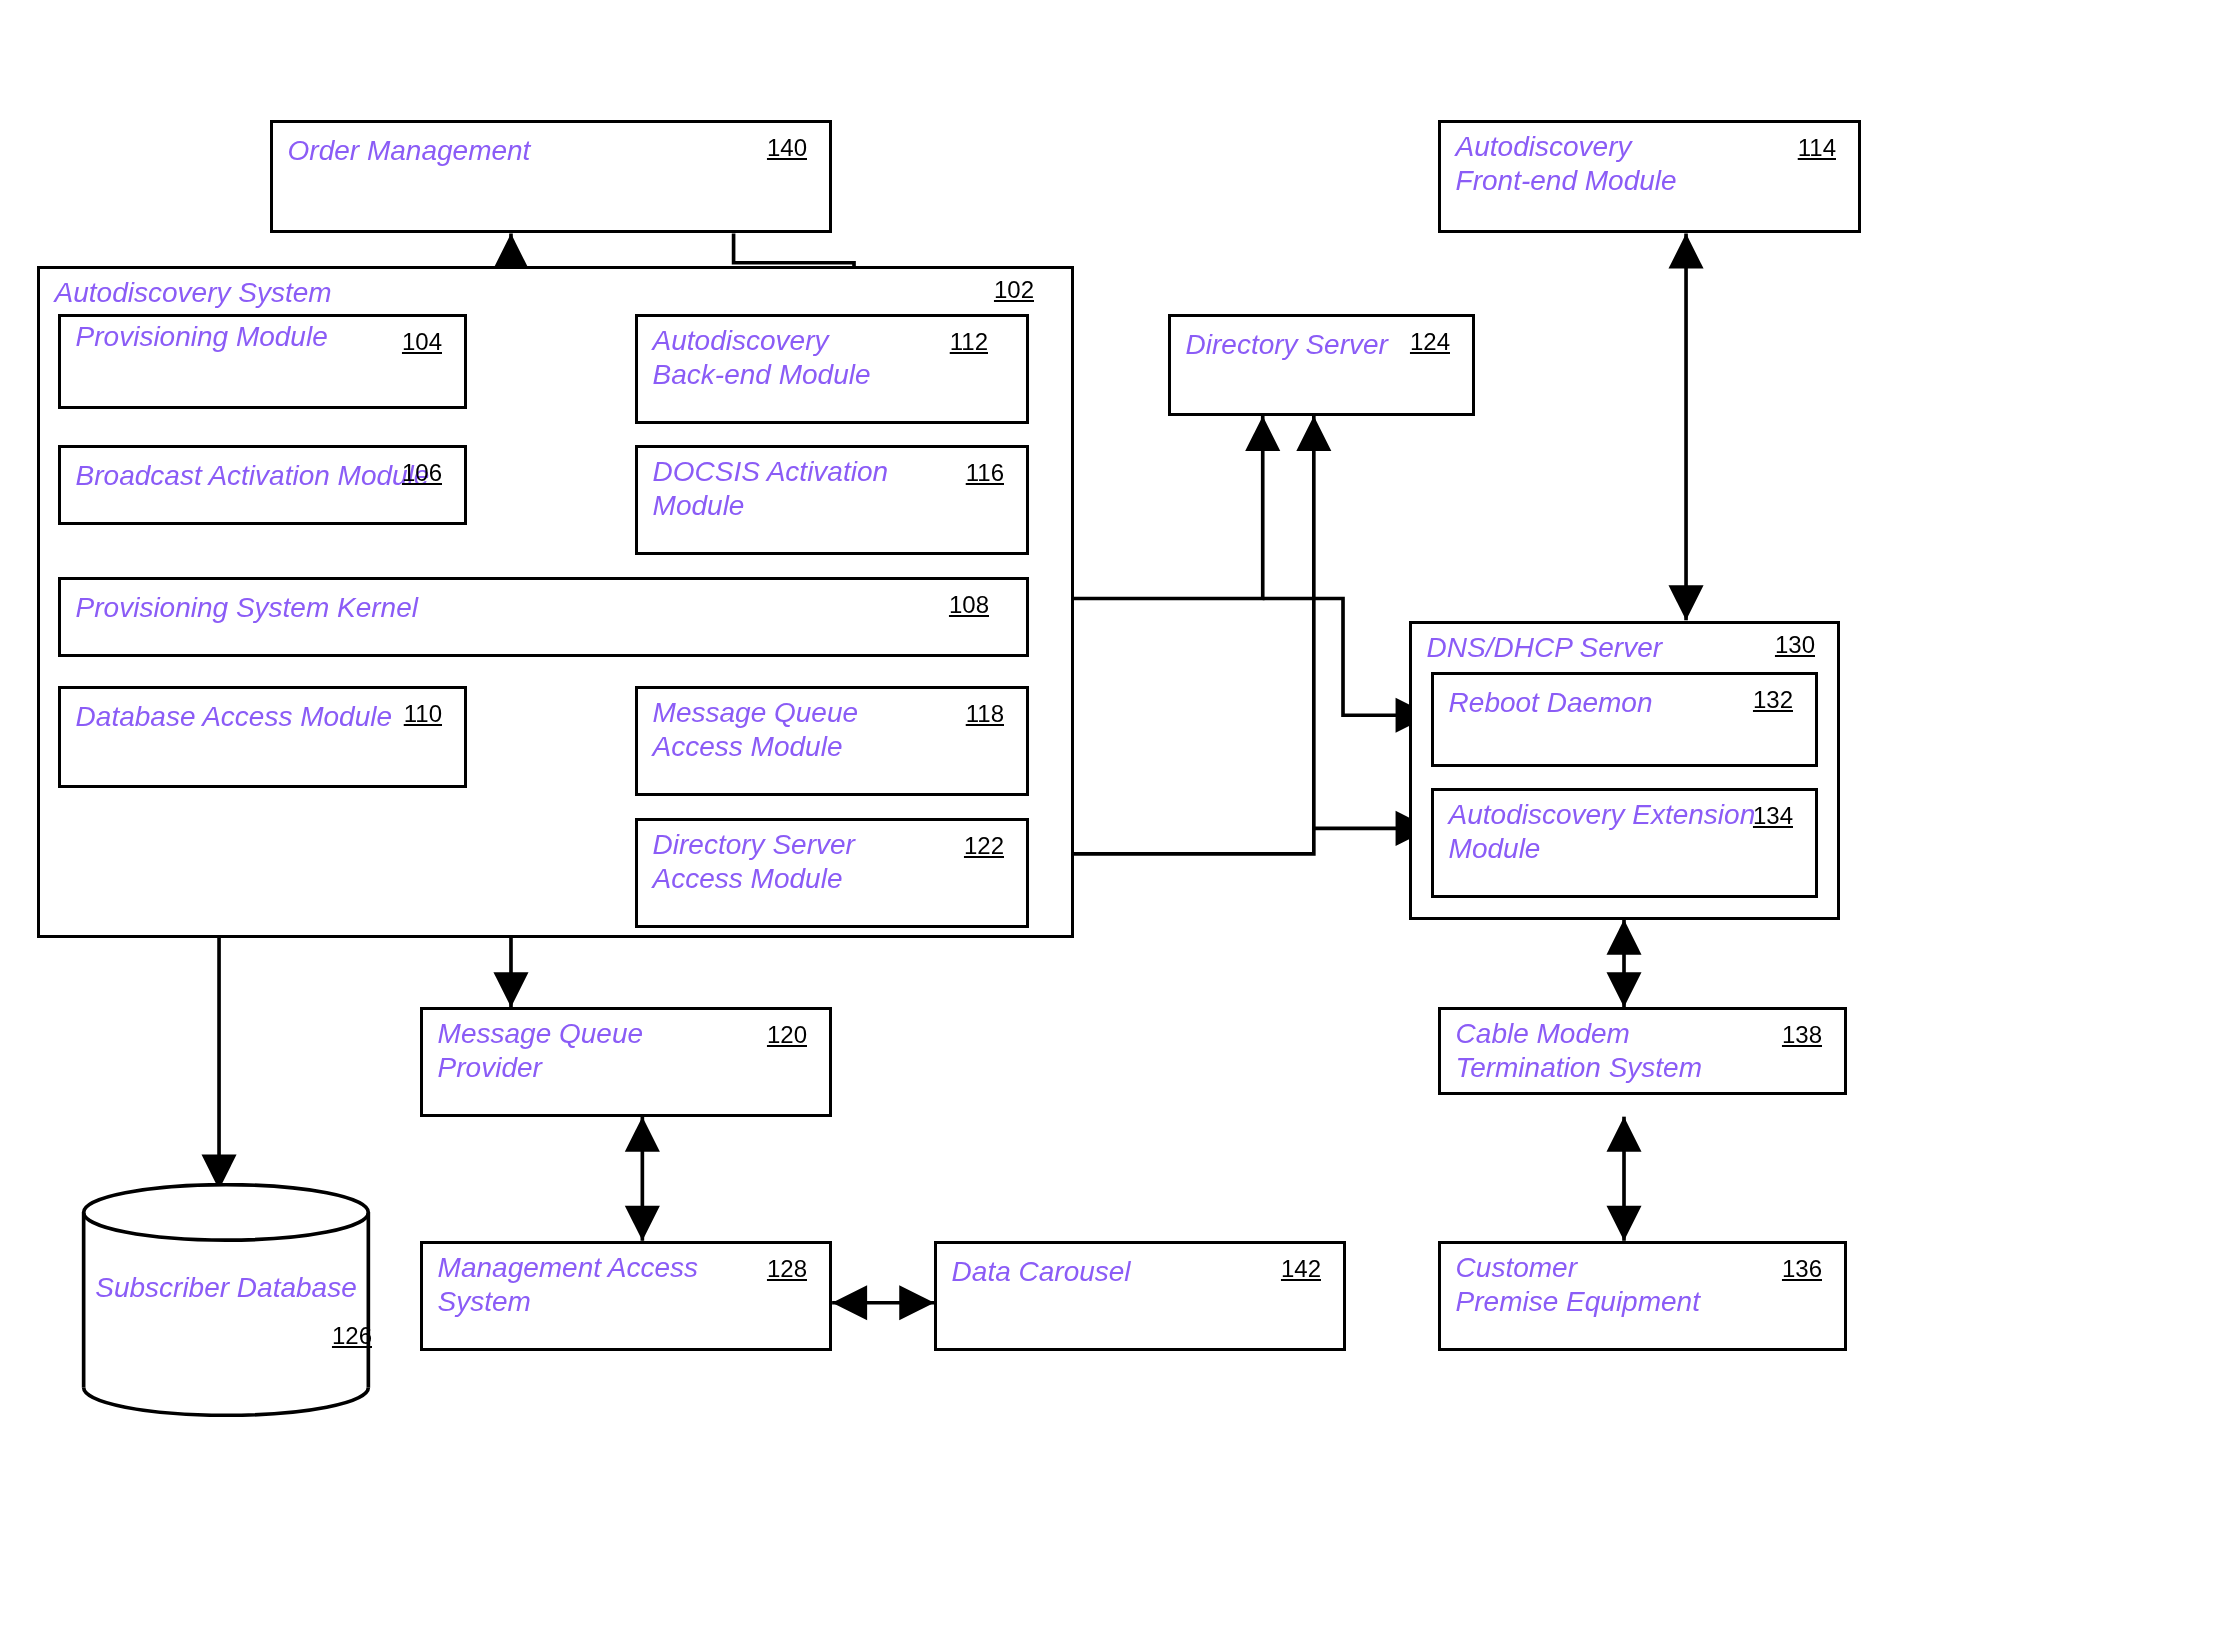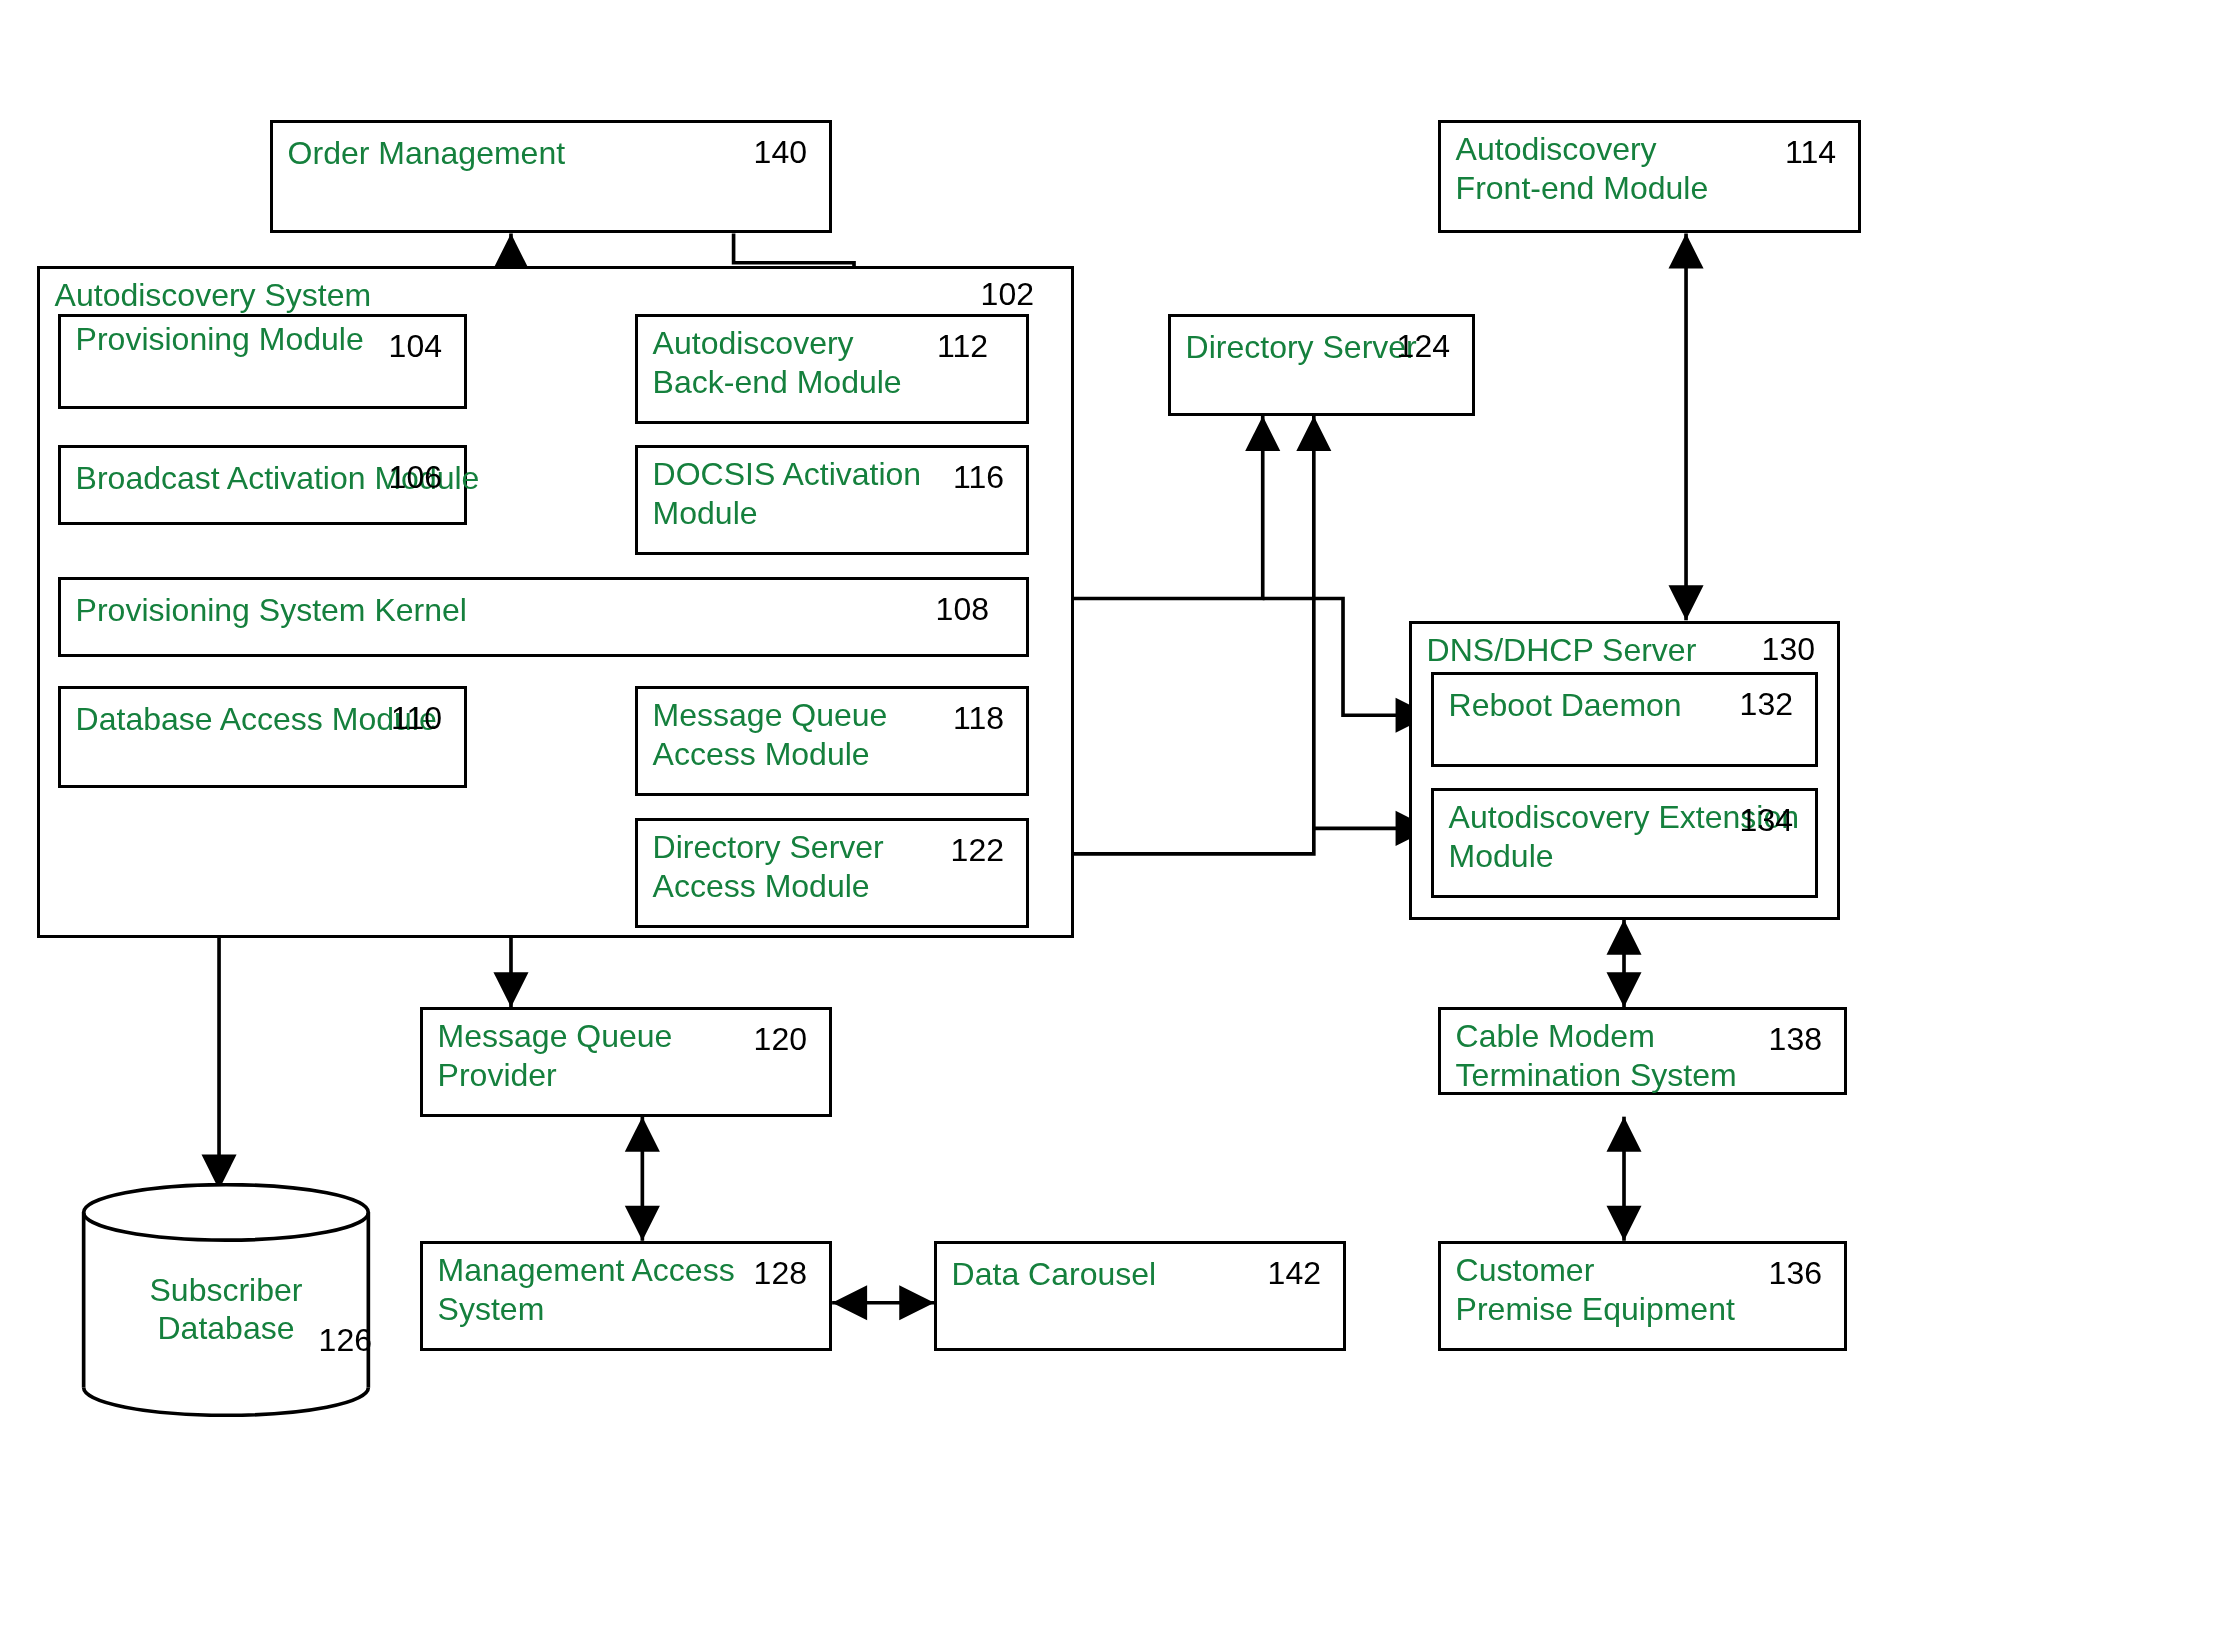--- a/index.html
+++ b/index.html
@@ -15,28 +15,30 @@
     background: #fff;
   }
   .box {
     position: absolute;
     border: 3.7px solid #000;
     background: #fff;
     box-sizing: border-box;
   }
   .label {
     position: absolute;
-    font-size: 32px;
+    font-size: 28px;
     line-height: 1.2;
-    color: #15803d;
+    color: #8b5cf6;
     white-space: pre;
+    font-style: italic;
   }
   .refnum {
     position: absolute;
-    font-size: 32px;
+    font-size: 24px;
+    text-decoration: underline;
     color: #000;
   }
   svg.wires {
     position: absolute;
     left: 0; top: 0;
     width: 2216px;
     height: 1648px;
     pointer-events: none;
   }
   .cyl {

